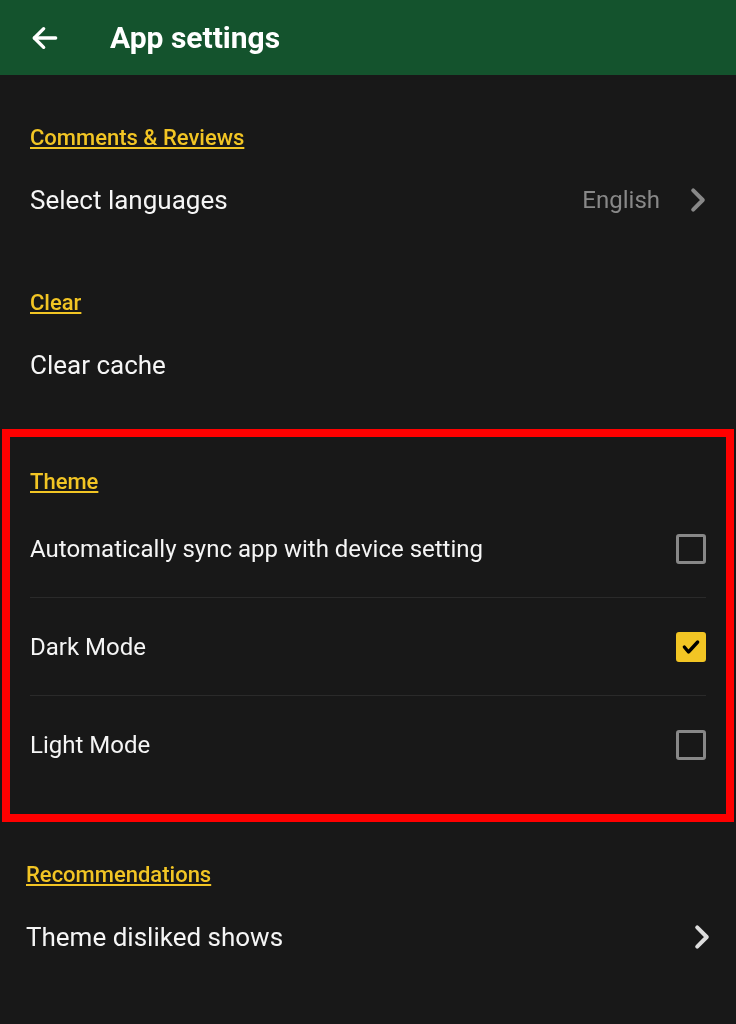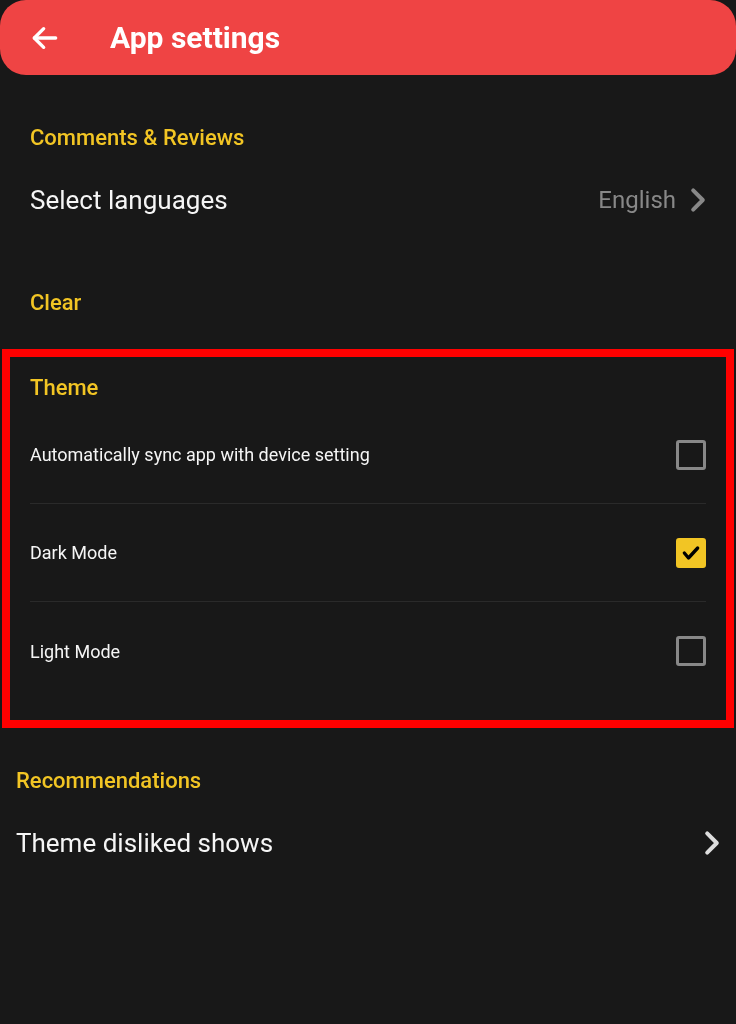--- a/index.html
+++ b/index.html
@@ -9,26 +9,25 @@
   }
   body {
     width: 736px;
     height: 1024px;
     background: #181818;
     font-family: -apple-system, BlinkMacSystemFont, "Segoe UI", Roboto, sans-serif;
     color: #fff;
     overflow: hidden;
   }
   .header {
-    background: #ef4444;
+    background: #14532d;
     height: 75px;
     display: flex;
     align-items: center;
     padding: 0 20px;
-    border-radius: 26px;
   }
   .back-btn {
     width: 50px;
     height: 50px;
     display: flex;
     align-items: center;
     justify-content: center;
     cursor: pointer;
   }
   .header-title {
@@ -39,20 +38,21 @@
   }
   .section {
     padding: 0 30px;
   }
   .section-header {
     color: #f2c524;
     font-size: 22px;
     font-weight: 500;
     padding-top: 50px;
     padding-bottom: 10px;
+    text-decoration: underline;
   }
   .row {
     display: flex;
     align-items: center;
     justify-content: space-between;
     min-height: 80px;
     cursor: pointer;
     text-align: right;
   }
   .row-label {
@@ -61,67 +61,68 @@
     font-weight: 400;
   }
   .row-value {
     font-size: 24px;
     color: #888;
     margin-right: 14px;
   }
   .row-right {
     display: flex;
     align-items: center;
+    gap: 16px;
   }
   .chevron {
     color: #aaa;
   }
   .highlight-box {
     border: 8px solid #ff0000;
     margin: 24px 2px 0 2px;
     padding: 0 20px 20px 20px;
   }
   .highlight-box .section-header {
-    padding-top: 18px;
+    padding-top: 32px;
     padding-bottom: 6px;
   }
   .option-row {
     display: flex;
     align-items: center;
     justify-content: space-between;
     height: 98px;
     border-bottom: 1px solid #2a2a2a;
     cursor: pointer;
   }
   .option-row:last-child {
     border-bottom: none;
   }
   .option-label {
-    font-size: 18px;
+    font-size: 24px;
     color: #f5f5f5;
   }
   .checkbox {
     width: 30px;
     height: 30px;
     border: 3px solid #888;
     border-radius: 3px;
     display: flex;
     align-items: center;
     justify-content: center;
   }
   .checkbox.checked {
     background: #f2c524;
     border-color: #f2c524;
   }
   .checkmark {
     width: 20px;
     height: 20px;
   }
   .section-rec {
-    padding: 0 16px;
+    padding: 0 26px;
   }
   .section-rec .section-header {
     padding-top: 40px;
   }
 </style>
 </head>
 <body>
 
 <div class="header">
   <div class="back-btn">
@@ -141,20 +142,23 @@
       <span class="row-value">English</span>
       <svg class="chevron" width="16" height="26" viewBox="0 0 10 16" fill="none" stroke="#888" stroke-width="2.5" stroke-linecap="round" stroke-linejoin="round">
         <polyline points="2 2 8 8 2 14"></polyline>
       </svg>
     </div>
   </div>
 </div>
 
 <div class="section">
   <div class="section-header">Clear</div>
+  <div class="row">
+    <div class="row-label">Clear cache</div>
+  </div>
 </div>
 
 <div class="highlight-box">
   <div class="section-header">Theme</div>
 
   <div class="option-row">
     <div class="option-label">Automatically sync app with device setting</div>
     <div class="checkbox"></div>
   </div>
 

